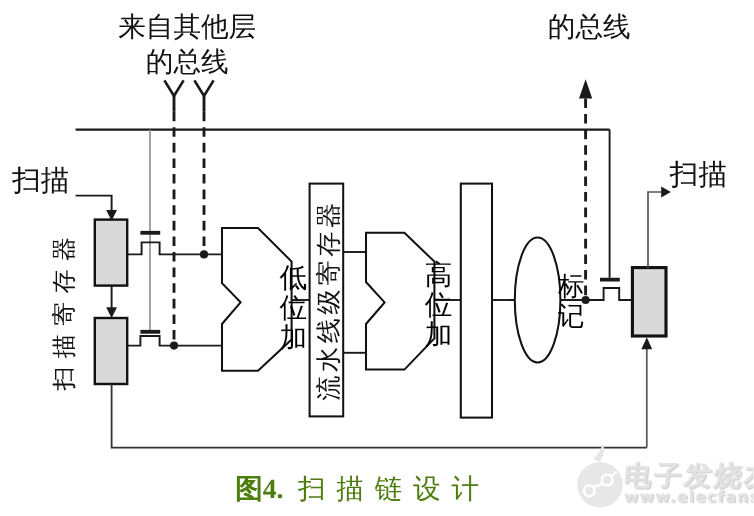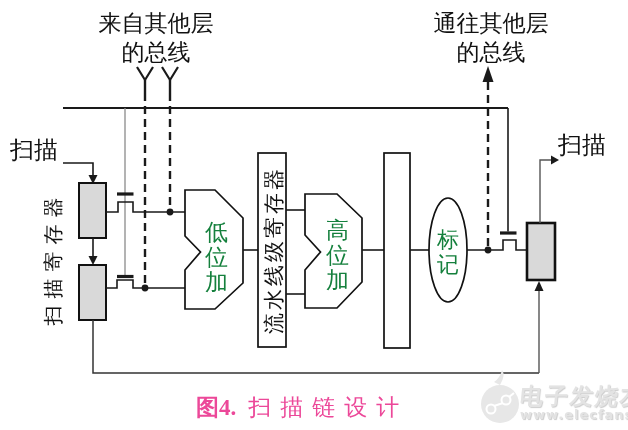--- a/index.html
+++ b/index.html
@@ -10,25 +10,25 @@
   .canvas svg{position:absolute;left:0;top:0;}
   .lbl{position:absolute;line-height:29px;font-size:23px;color:#111;white-space:nowrap;}
   .lbl.center{text-align:center;}
   .lbl .ln{display:block;}
   .vert{
     position:absolute;text-align:center;font-size:20px;color:#111;
     transform:rotate(-90deg);transform-origin:center center;white-space:nowrap;
   }
   .stack{
     position:absolute;width:1em;font-size:23px;line-height:25px;
-    word-break:break-all;text-align:center;color:#15803d;
+    word-break:break-all;text-align:center;color:#000000;margin-left:28px;
   }
   .caption{
     position:absolute;left:196px;top:392px;width:240px;
-    font-family:"Liberation Serif","DejaVu Serif",serif;font-size:23px;color:#ec4899;
+    font-family:"Liberation Serif","DejaVu Serif",serif;font-size:23px;color:#4d7c0f;
     white-space:nowrap;
   }
   .caption .pre{font-weight:bold;}
   .caption .txt{margin-left:12px;letter-spacing:9px;}
   .wm-brand{
     position:absolute;left:520px;top:381px;font-size:23px;font-weight:bold;
     color:#e3e3e3;letter-spacing:2px;transform:skewX(-6deg);
     text-shadow:1px 1px 1px #cccccc;white-space:nowrap;
   }
   .wm-url{
@@ -110,21 +110,20 @@
       <line x1="509" y1="397" x2="514" y2="393" stroke="#ffffff" stroke-width="2"></line>
     </g>
   </svg>
 
   <div class="lbl center" style="left:86px;top:9px;width:140px;">
     <span class="ln">来自其他层</span>
     <span class="ln">的总线</span>
   </div>
 
   <div class="lbl center" style="left:421px;top:9px;width:140px;">
-    <span class="ln">通往其他层</span>
     <span class="ln">的总线</span>
   </div>
 
   <div class="lbl center" style="left:8px;top:135px;width:52px;font-size:24px;line-height:30px;">
     <span class="ln">扫描</span>
   </div>
 
   <div class="lbl center" style="left:556px;top:130px;width:52px;font-size:24px;line-height:31px;">
     <span class="ln">扫描</span>
   </div>

